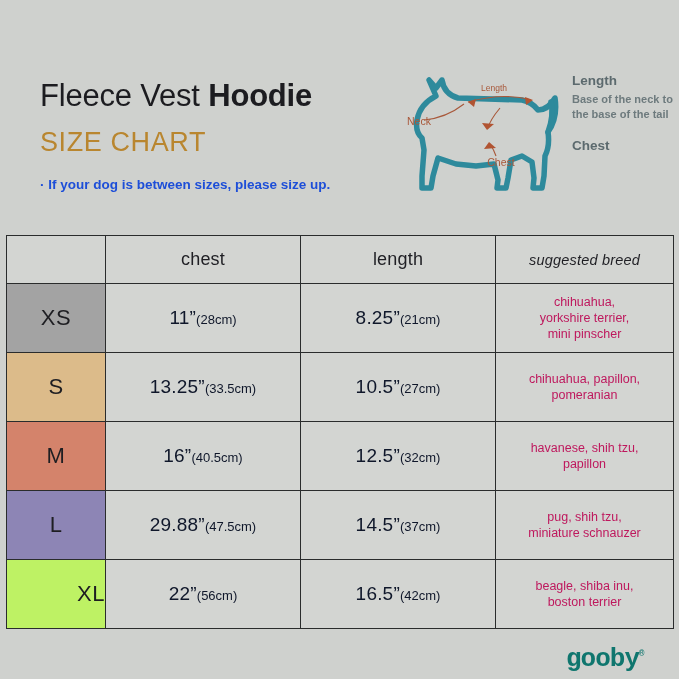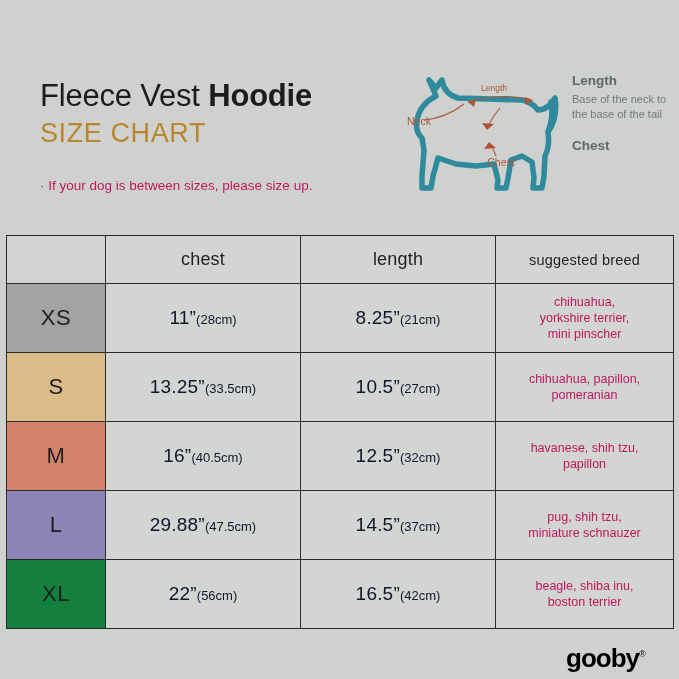--- a/index.html
+++ b/index.html
@@ -36,34 +36,34 @@
     font-size: 31px;
     line-height: 36px;
     color: #1c1c20;
     letter-spacing: -0.2px;
     white-space: nowrap;
   }
   .title-light { font-weight: 300; }
   .title-bold  { font-weight: 700; }
 
   .title-sub {
-    margin-top: 4px;
+    margin-top: 13px;
     font-size: 27px;
     line-height: 31px;
     font-weight: 400;
     letter-spacing: 0.6px;
     color: #b9862f;
   }
 
   .note {
-    margin-top: 28px;
+    margin-top: 18px;
     font-size: 13.5px;
     line-height: 17px;
-    color: #be185d;
-    font-weight: 400;
+    color: #1d4ed8;
+    font-weight: 700;
     white-space: nowrap;
   }
 
   
   .diagram {
     position: absolute;
     left: 398px;
     top: 58px;
     width: 172px;
     height: 142px;
@@ -82,21 +82,21 @@
     font-size: 13.5px;
     font-weight: 700;
     color: #5c6a6e;
     line-height: 18px;
     margin-bottom: 2px;
   }
   .legend-desc {
     font-size: 11px;
     line-height: 14.5px;
     color: #6d7a7d;
-    font-weight: 400;
+    font-weight: 700;
   }
 
   
   .chart-table {
     position: absolute;
     left: 6px;
     top: 235px;
     width: 667px;
     border-collapse: collapse;
     table-layout: fixed;
@@ -115,21 +115,21 @@
   col.c-breed  { width: 178px; }
 
   .hdr-row th { height: 48px; }
   .hdr-blank  { }
   .hdr-label {
     font-size: 18px;
     color: #1f1f24;
     font-weight: 400;
     letter-spacing: 0.2px;
   }
-  .hdr-label.small { font-size: 14.5px; }
+  .hdr-label.small { font-size: 14.5px; font-style: italic; }
 
   .data-row td { height: 69px; }
 
   .size-cell {
     font-size: 22px;
     color: #1e1e22;
     font-weight: 400;
     letter-spacing: 0.5px;
   }
 
@@ -152,22 +152,23 @@
   }
 
   
   .logo {
     position: absolute;
     left: 566px;
     top: 640px;
     font-size: 26px;
     line-height: 28px;
     font-weight: 700;
-    color: #000000;
+    color: #0f766e;
     letter-spacing: -1px;
+    font-family: Liberation Mono, monospace;
   }
   .logo .reg {
     font-size: 9px;
     vertical-align: super;
     font-weight: 400;
     letter-spacing: 0;
   }
 </style>
 </head>
 <body>
@@ -256,21 +257,21 @@
         <td class="meas"><span>12.5”</span><span class="cm">(32cm)</span></td>
         <td class="breed">havanese, shih tzu,<br>papillon</td>
       </tr>
       <tr class="data-row">
         <td class="size-cell" style="background: rgb(141, 133, 181);">L</td>
         <td class="meas"><span>29.88”</span><span class="cm">(47.5cm)</span></td>
         <td class="meas"><span>14.5”</span><span class="cm">(37cm)</span></td>
         <td class="breed">pug, shih tzu,<br>miniature schnauzer</td>
       </tr>
       <tr class="data-row">
-        <td class="size-cell" style="background: #15803d;">XL</td>
+        <td class="size-cell" style="background: #bef264; text-align: right;">XL</td>
         <td class="meas"><span>22”</span><span class="cm">(56cm)</span></td>
         <td class="meas"><span>16.5”</span><span class="cm">(42cm)</span></td>
         <td class="breed">beagle, shiba inu,<br>boston terrier</td>
       </tr>
     </tbody>
 </table>
 
 <div class="logo"><span>gooby</span><span class="reg">®</span></div>
 
 </body></html>

